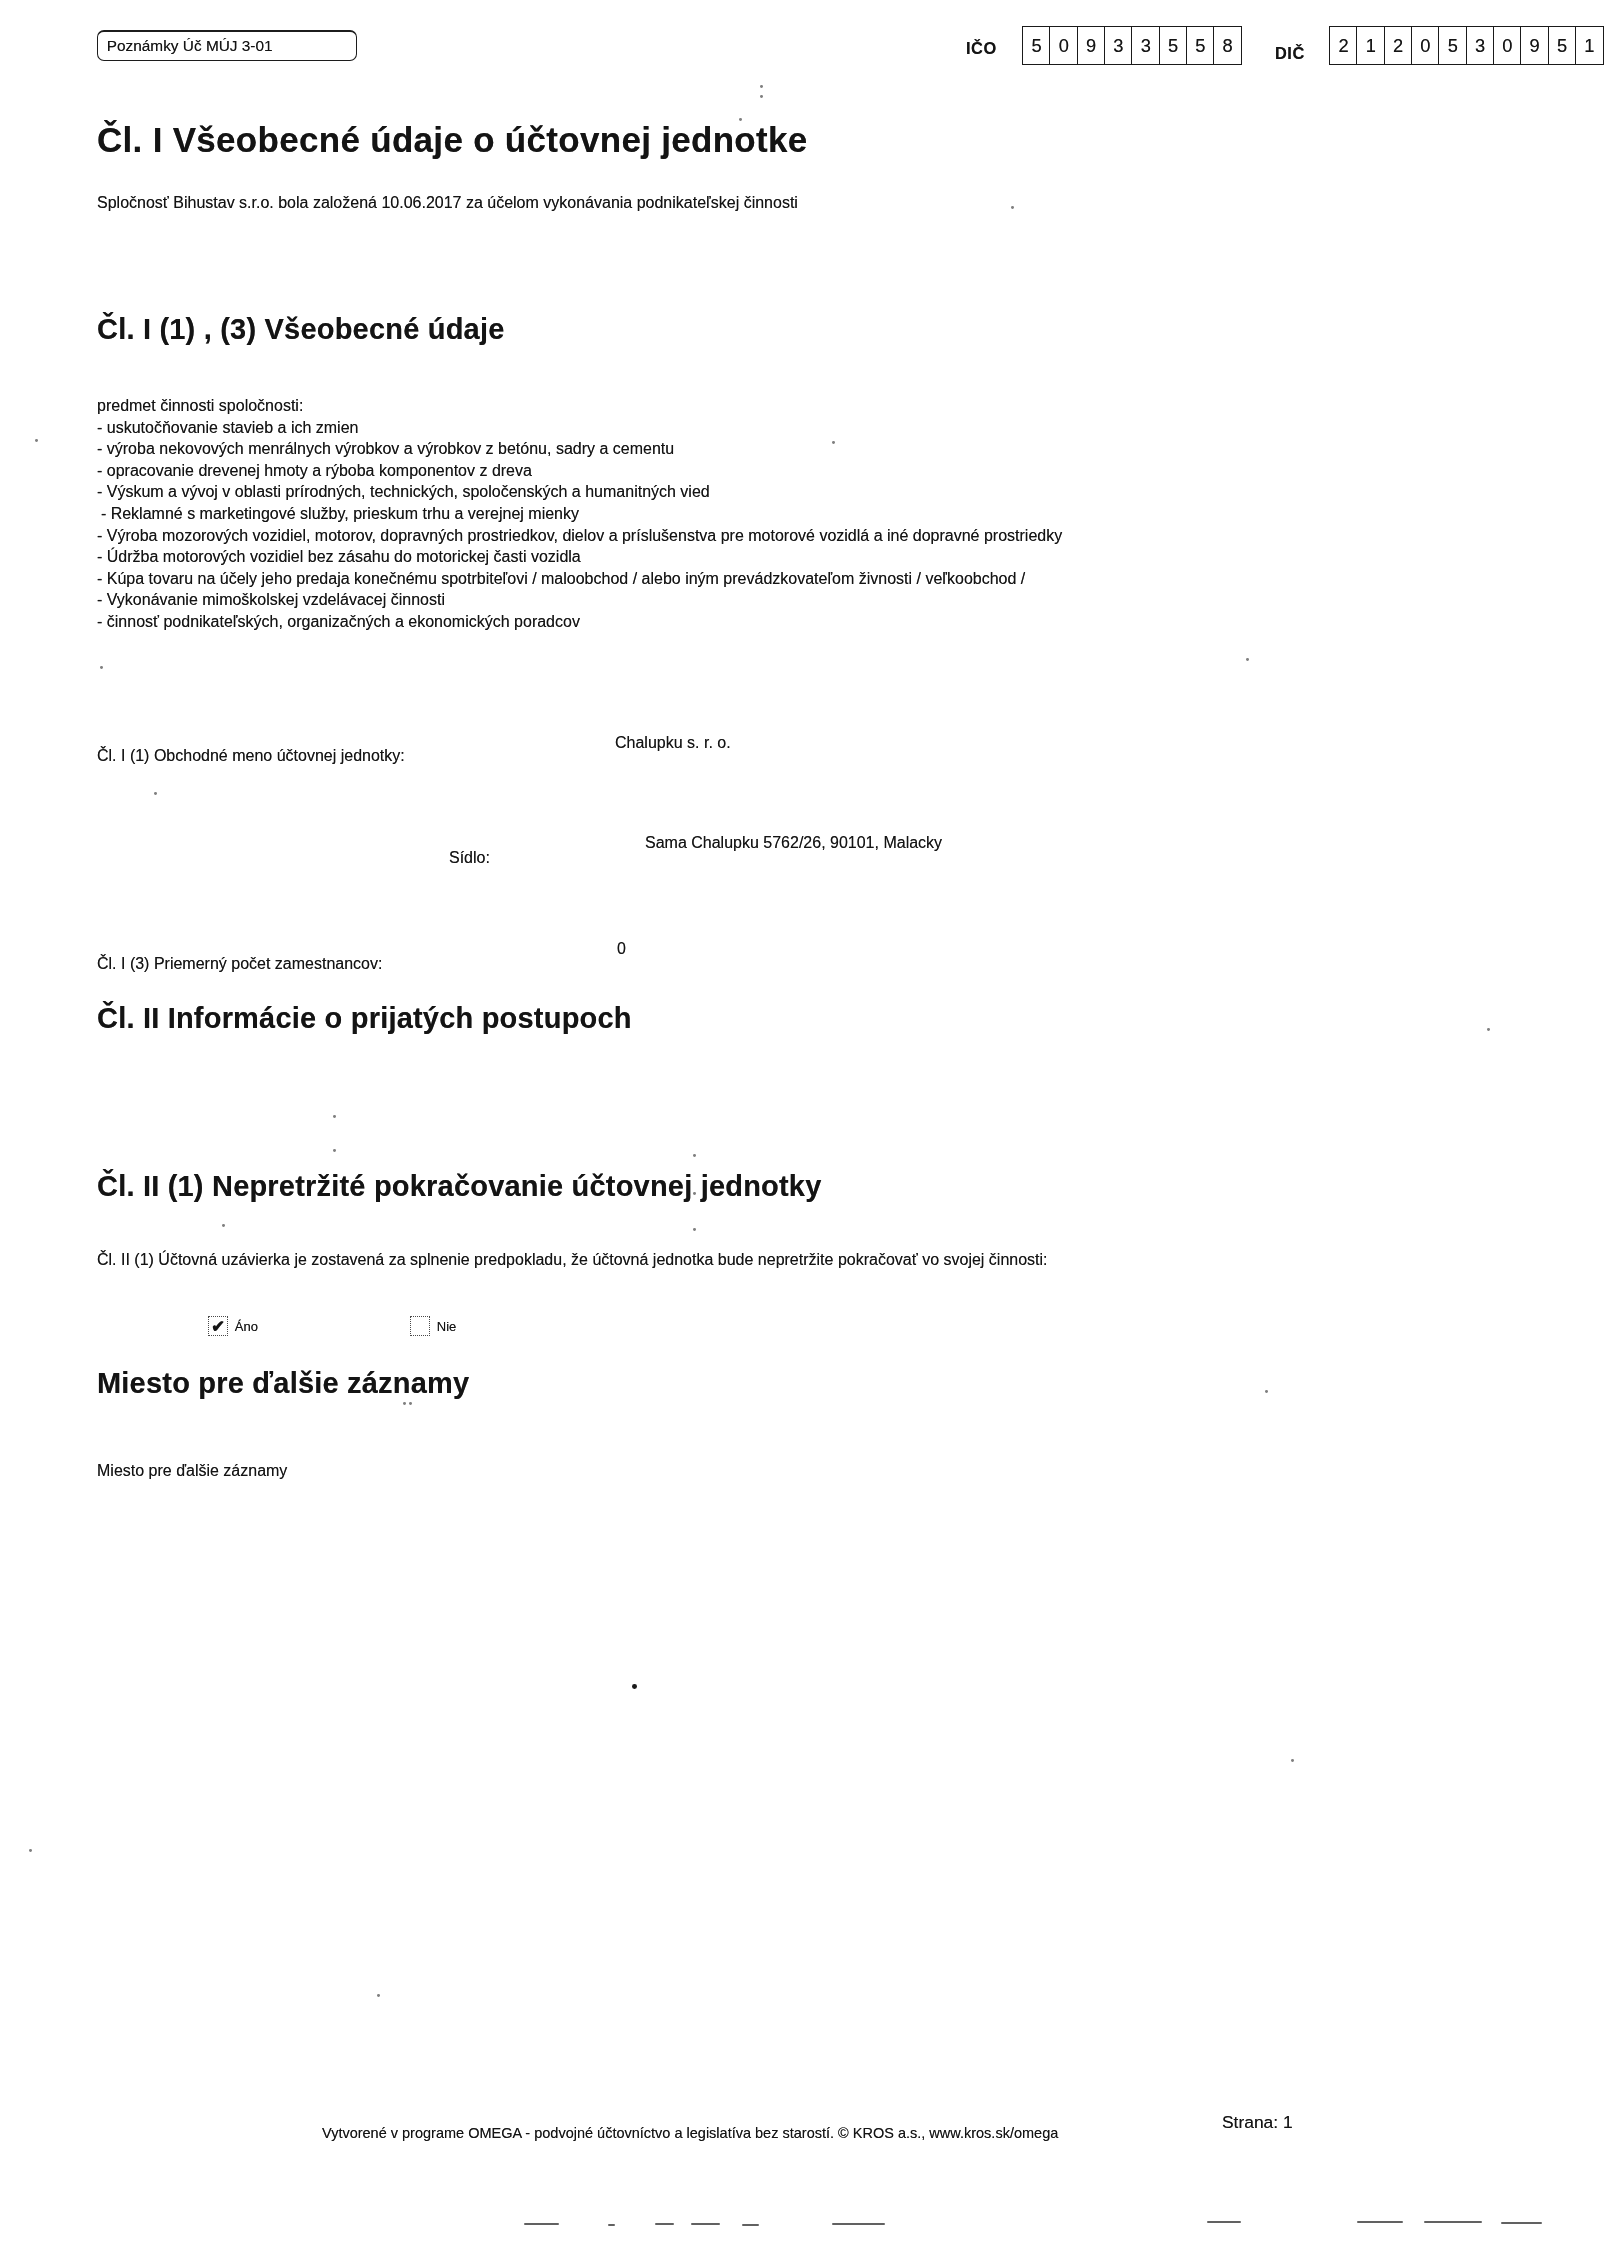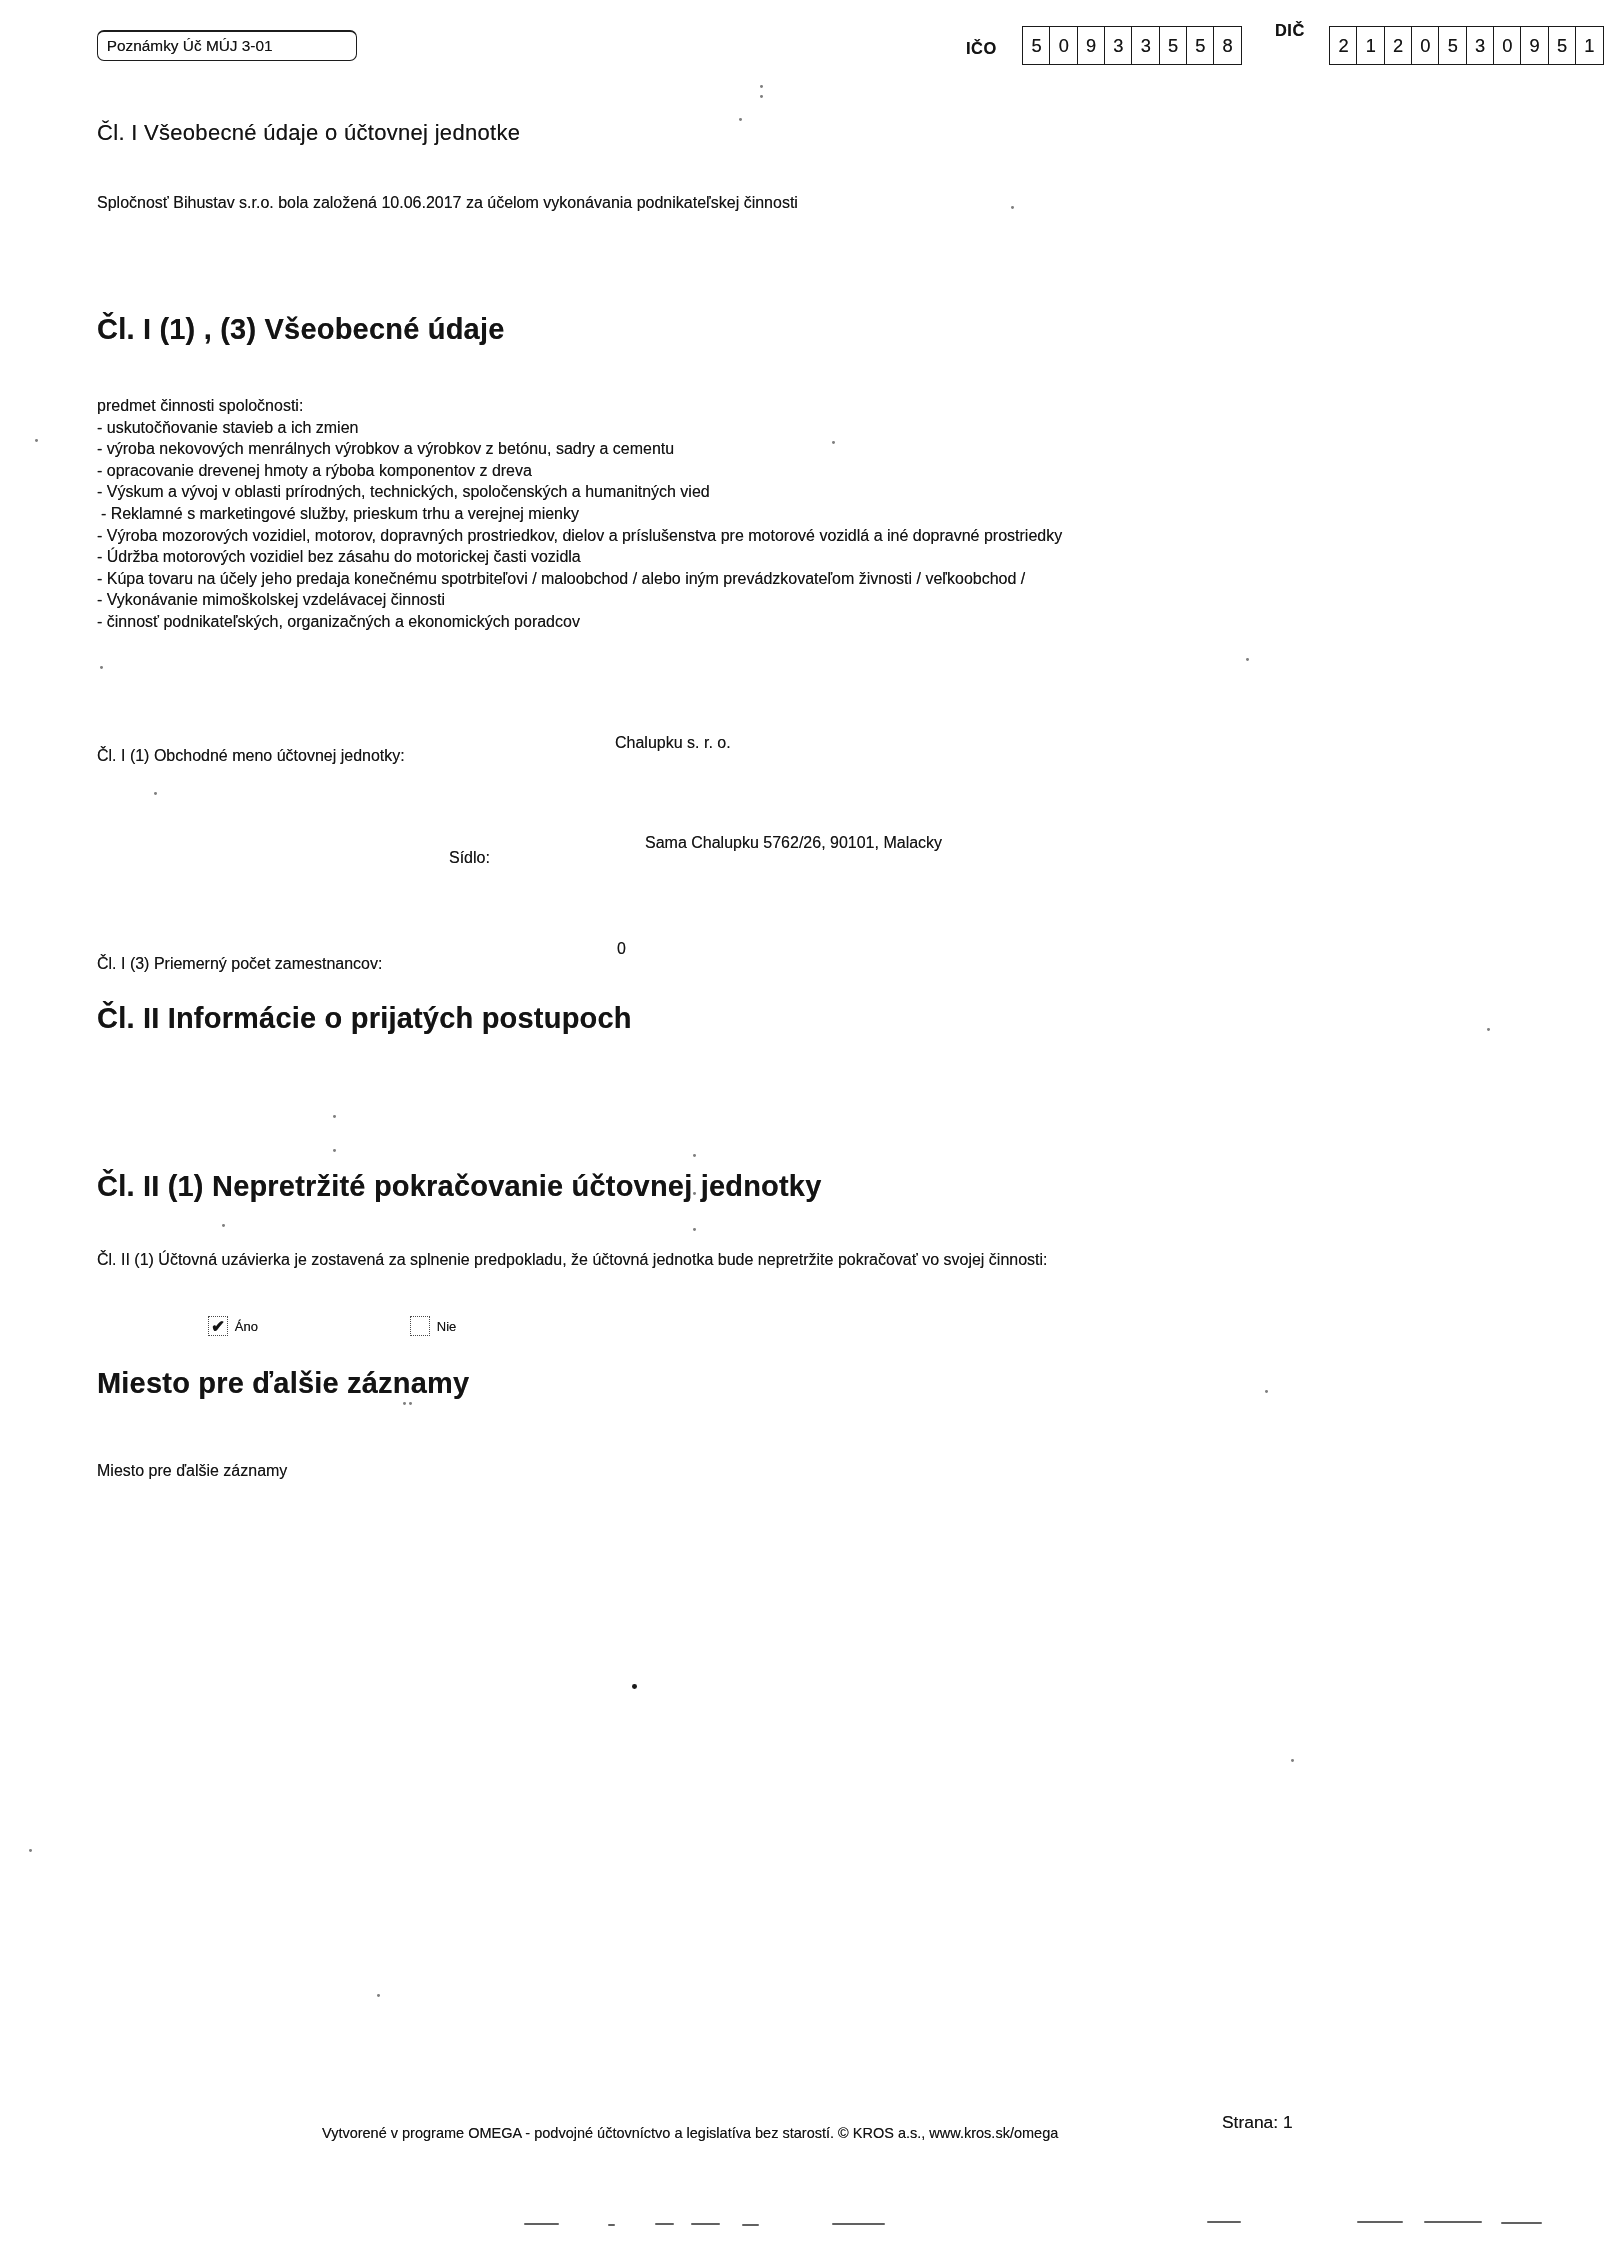--- a/index.html
+++ b/index.html
@@ -3,21 +3,21 @@
 <meta charset="utf-8">
 <style>
   html,body { margin:0; padding:0; background:#e8e8e8; }
   .page {
     position:relative; width:1619px; height:2257px; margin:0 auto;
     background:#ffffff; overflow:hidden;
     font-family:"Liberation Sans", sans-serif; color:#141414;
     text-shadow:0 0 0.6px rgba(0,0,0,0.55);
   }
   .abs { position:absolute;border-radius:7px; }
-  .h1 { font-size:22px; font-weight:normal; letter-spacing:0.3px; white-space:nowrap; }
+  .h1 { font-size:35px; font-weight:bold; letter-spacing:0.3px; white-space:nowrap; }
   .h2 { font-size:29px; font-weight:bold; letter-spacing:0.2px; white-space:nowrap; }
   .body-text { font-size:16px; white-space:nowrap; }
   .activities { line-height:21.6px; }
   .formbox {
     width:249px; height:28px; border:1.9px solid #1c1c1c; border-top-width:2.9px;
     display:flex; align-items:center; padding-left:8.7px; font-size:15.4px; white-space:nowrap;
   }
   .reg-label { font-size:16.4px; font-weight:bold; letter-spacing:0.5px; }
   .digit-row { display:flex; }
   .digit-cell {
@@ -53,21 +53,21 @@
     <span class="digit-cell">5</span>
     <span class="digit-cell">0</span>
     <span class="digit-cell">9</span>
     <span class="digit-cell">3</span>
     <span class="digit-cell">3</span>
     <span class="digit-cell">5</span>
     <span class="digit-cell">5</span>
     <span class="digit-cell">8</span>
   </div>
 
-  <div class="abs reg-label" style="left:1275px; top:21px;">DIČ</div>
+  <div class="abs reg-label" style="left:1275px; top:44px;">DIČ</div>
   <div class="abs digit-row" style="left:1329px; top:26px;">
     <span class="digit-cell">2</span>
     <span class="digit-cell">1</span>
     <span class="digit-cell">2</span>
     <span class="digit-cell">0</span>
     <span class="digit-cell">5</span>
     <span class="digit-cell">3</span>
     <span class="digit-cell">0</span>
     <span class="digit-cell">9</span>
     <span class="digit-cell">5</span>

